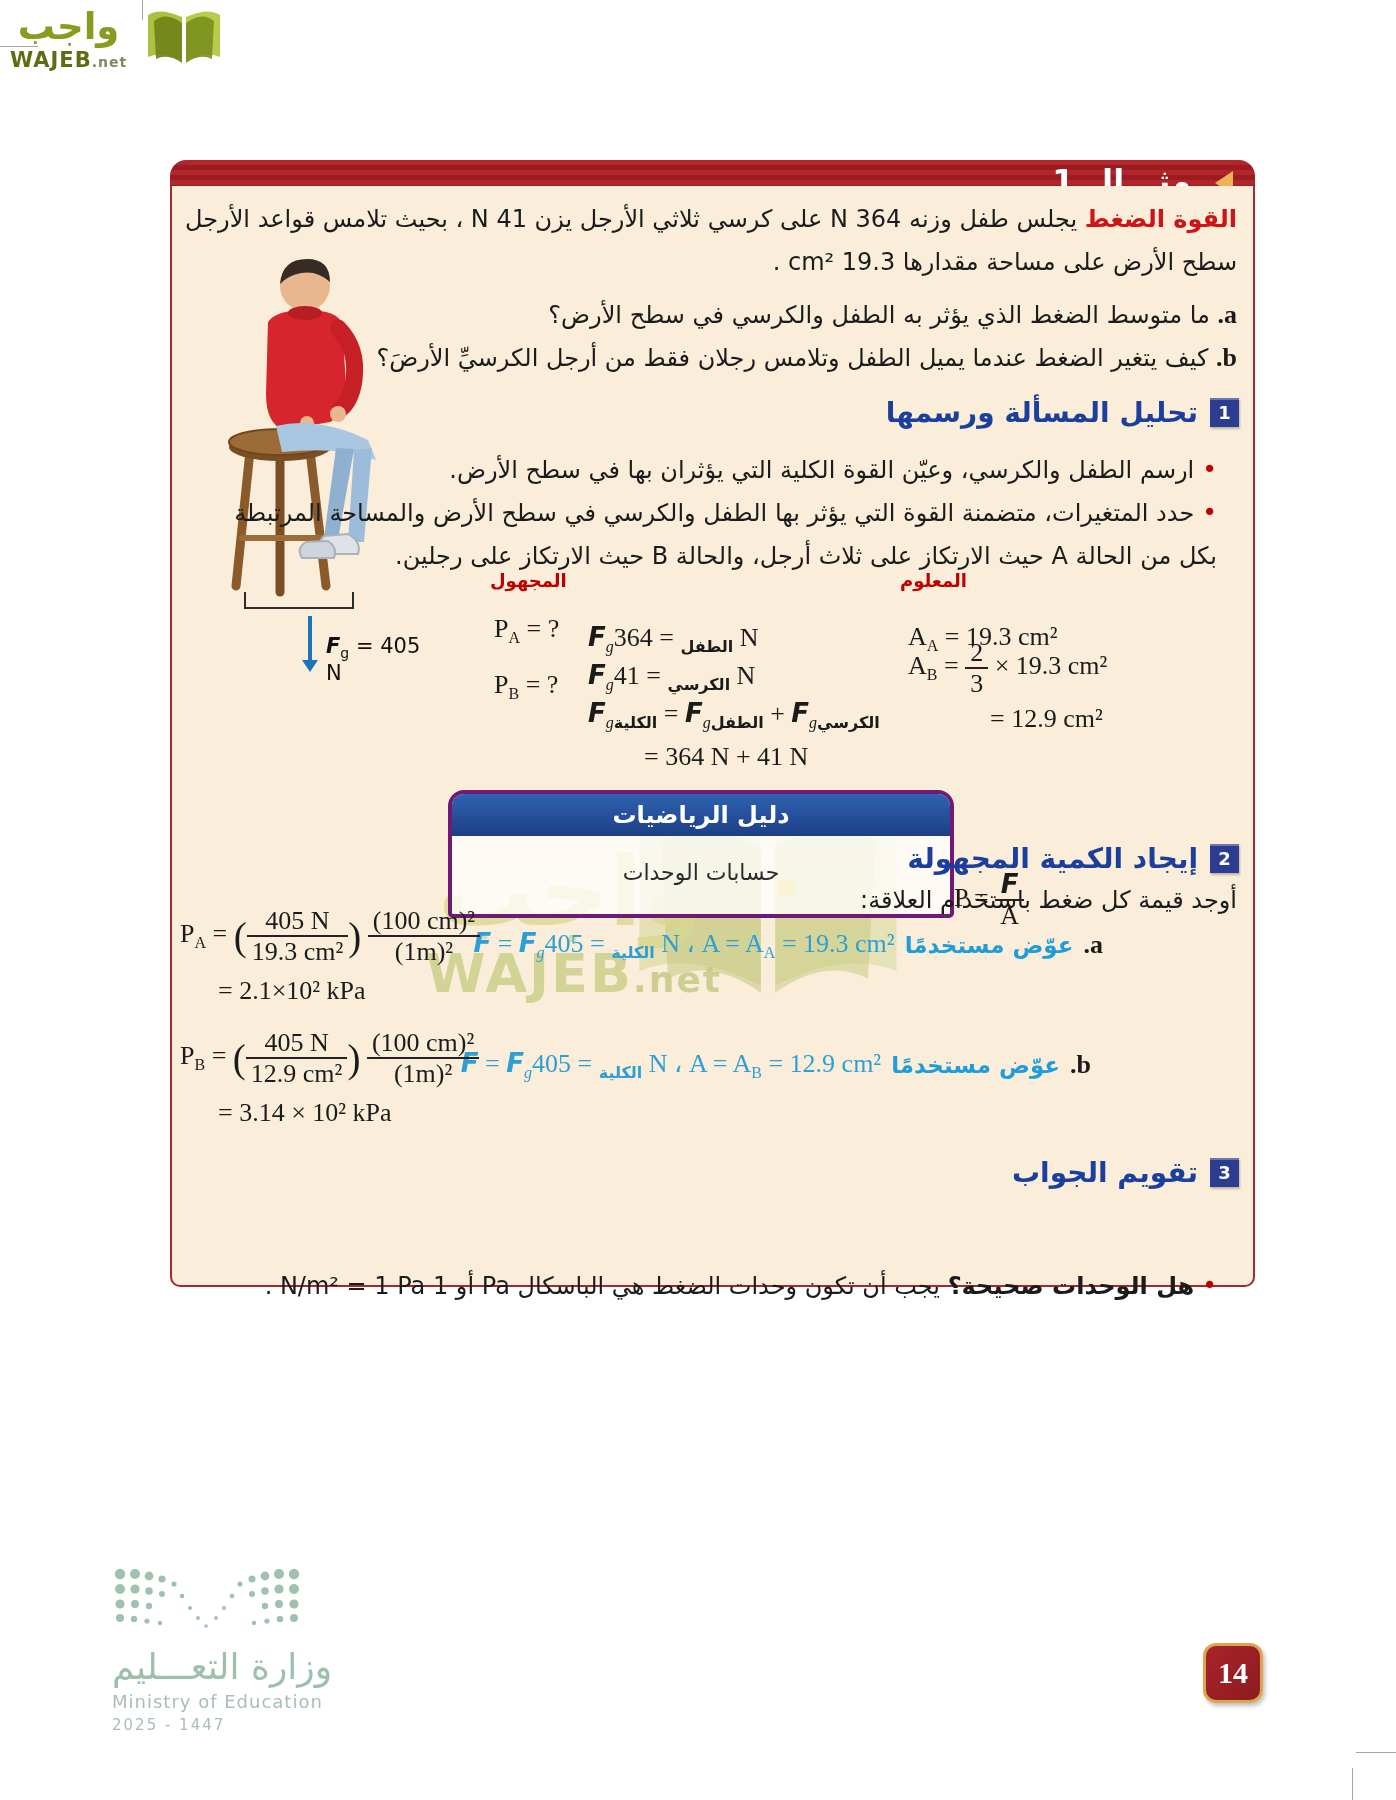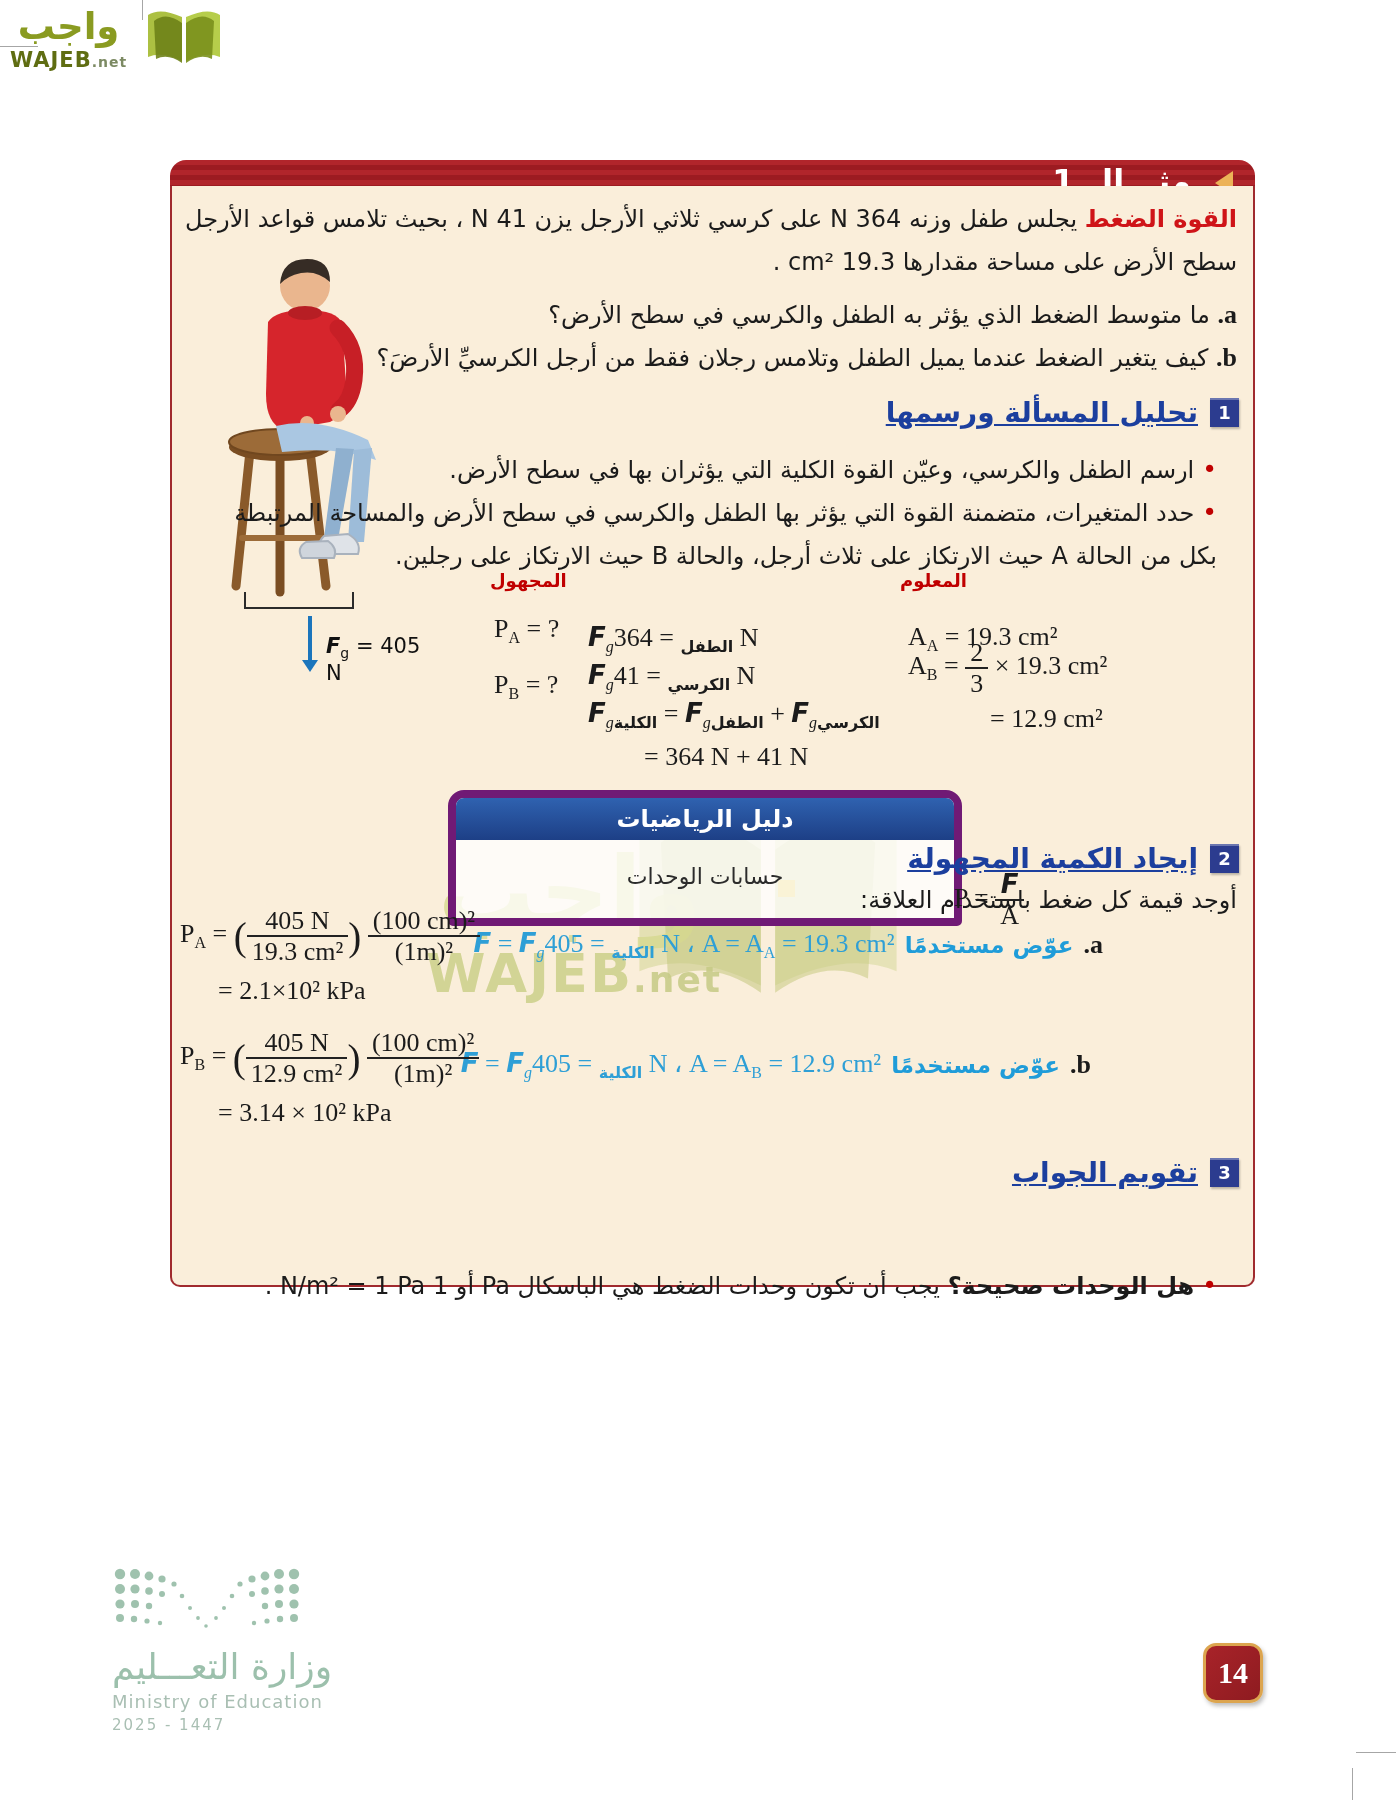--- a/index.html
+++ b/index.html
@@ -56,21 +56,21 @@
   .force-label sub{font-size:14px;}
 
   .qline{right:16px;width:1010px;font-size:24px;}
   .qa{top:114px;} .qb{top:157px;}
   .qlabel{font-family:"Liberation Serif",serif;font-weight:bold;font-size:26px;}
 
   .step-head{right:14px;display:flex;align-items:center;gap:12px;}
   .s1{top:210px;} .s2{top:656px;} .s3{top:970px;}
   .stepnum{width:29px;height:29px;background:#2c3c8f;color:#fff;display:flex;align-items:center;justify-content:center;
            font-weight:bold;font-size:18px;box-shadow:inset 0 2px 0 rgba(255,255,255,.3),1px 2px 2px rgba(0,0,0,.25);}
-  .steptitle{color:#1c3f9e;font-weight:bold;font-size:28px;text-decoration:underline;}
+  .steptitle{color:#1c3f9e;font-weight:bold;font-size:28px;}
 
   .bullet{right:36px;font-size:24px;line-height:43px;}
   .b1{top:262px;width:1000px;}
   .b2{top:305px;width:1012px;}
   .dot{color:#c00000;margin-left:8px;font-size:25px;}
   .blead{font-weight:bold;}
 
   .lbl{color:#c00000;font-weight:bold;font-size:18px;}
   .lbl-unknown{left:318px;top:384px;}
   .lbl-known{left:728px;top:384px;}
@@ -89,21 +89,21 @@
   .e-fchild{left:416px;top:436px;}
   .e-aa{left:736px;top:436px;}
   .e-pb{left:322px;top:484px;}
   .e-fchair{left:416px;top:474px;}
   .e-ab{left:736px;top:452px;}
   .e-ftotal{left:416px;top:512px;}
   .e-abres{left:818px;top:518px;}
   .e-sum{left:472px;top:556px;}
   .e-total{left:472px;top:598px;}
 
-  .math-guide{left:276px;top:604px;width:498px;height:120px;border:8px solid #701a75;
+  .math-guide{left:276px;top:604px;width:498px;height:120px;border:4px solid #701a75;
         border-radius:16px 16px 5px 5px;overflow:hidden;background:rgba(255,255,255,.78);}
   .mg-head{height:42px;background:linear-gradient(#2f62b0,#1d3f86);color:#fff;font-weight:bold;font-size:24px;
         display:flex;align-items:center;justify-content:center;}
   .mg-body{height:72px;display:flex;align-items:center;justify-content:center;font-size:22px;color:#2b2b2b;}
 
   .instruction{top:700px;right:16px;font-size:24px;}
   .relation{left:782px;top:684px;}
   .subst-line{display:flex;gap:10px;align-items:center;}
   .a-line{top:742px;right:150px;}
   .b-line{top:862px;right:162px;}

